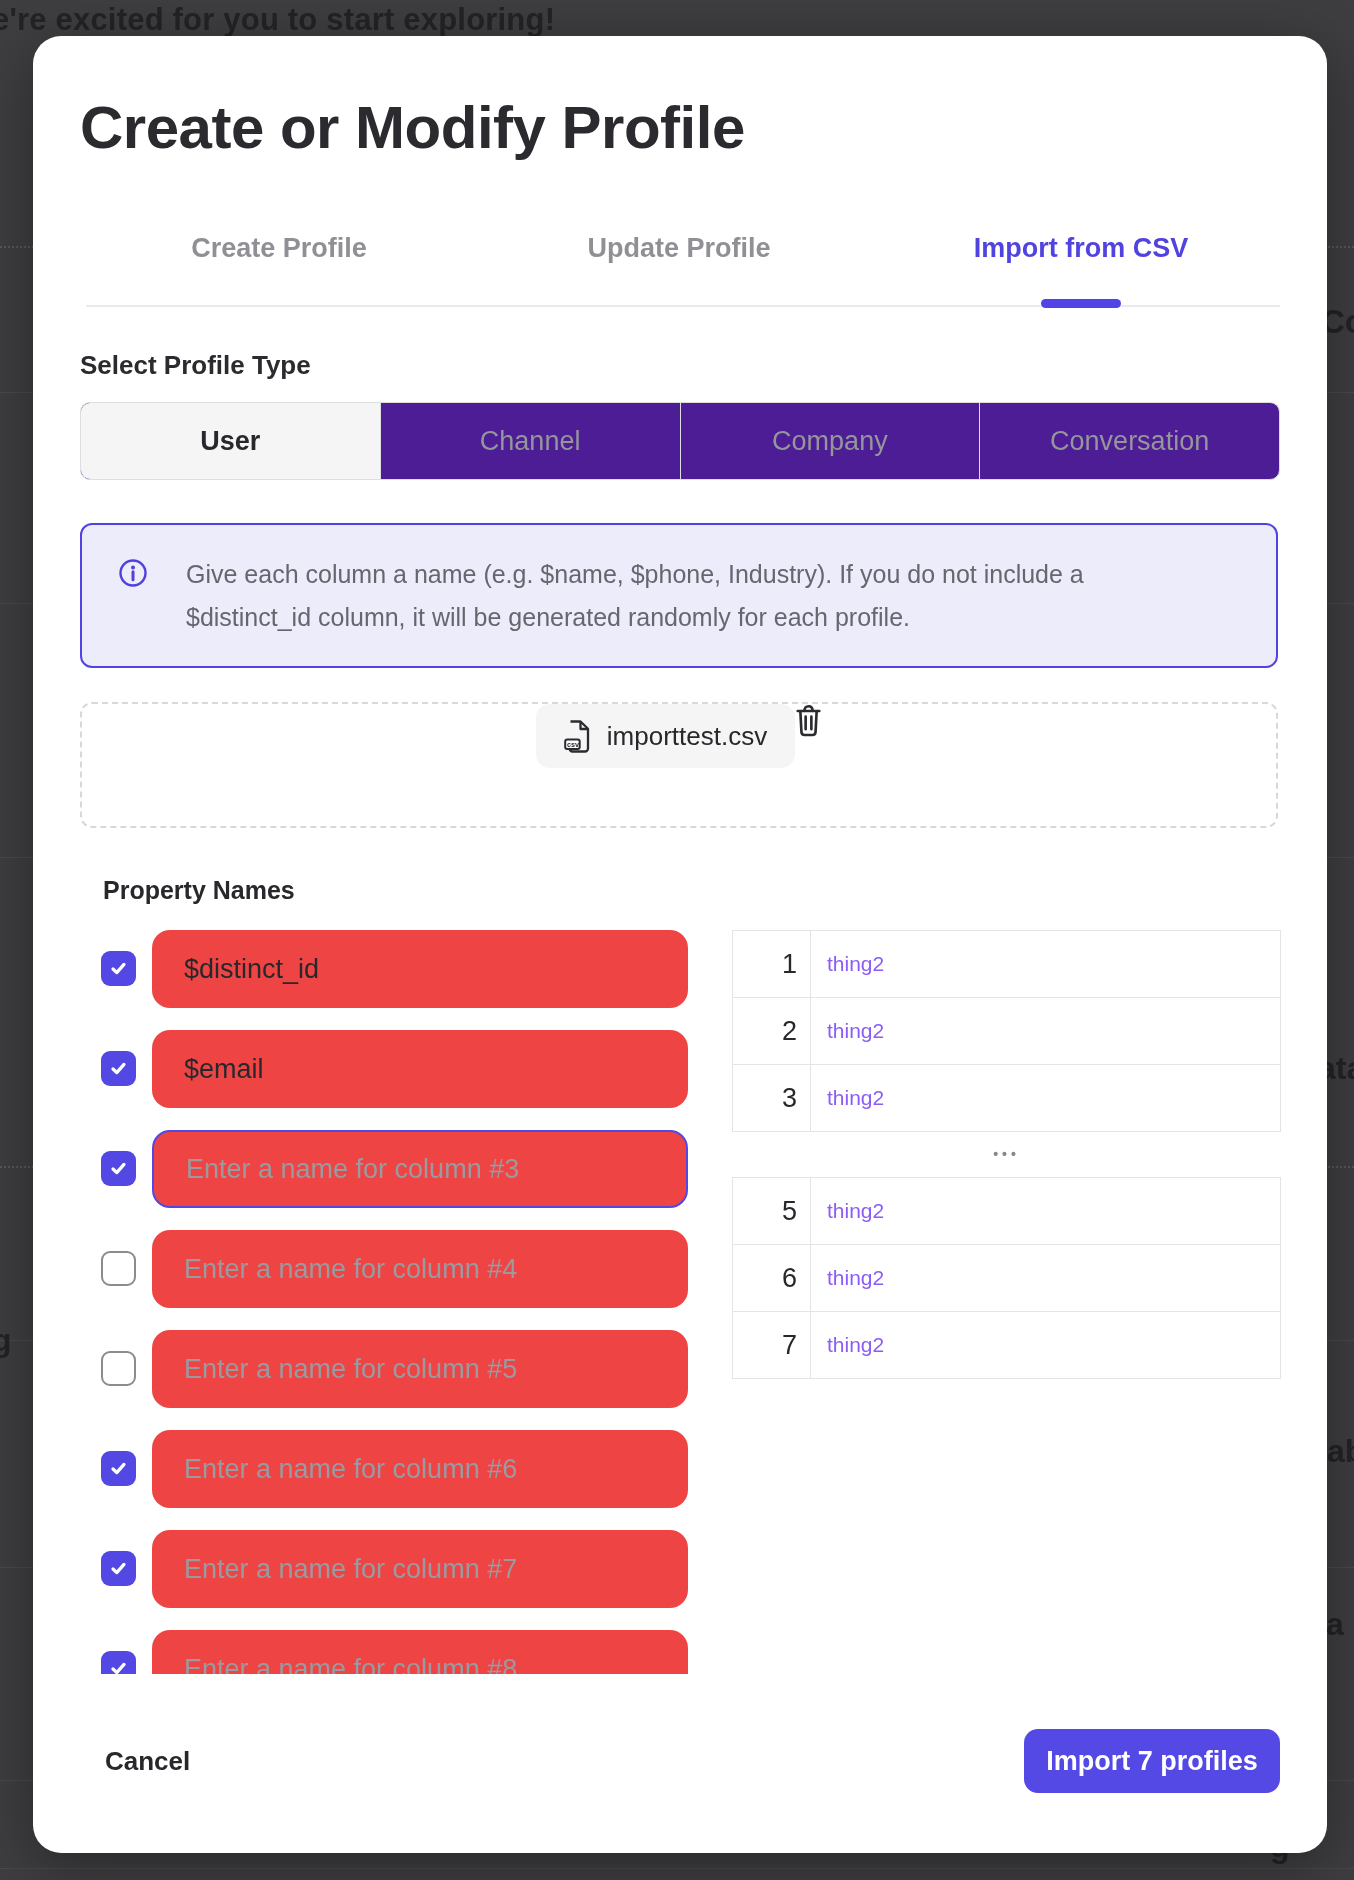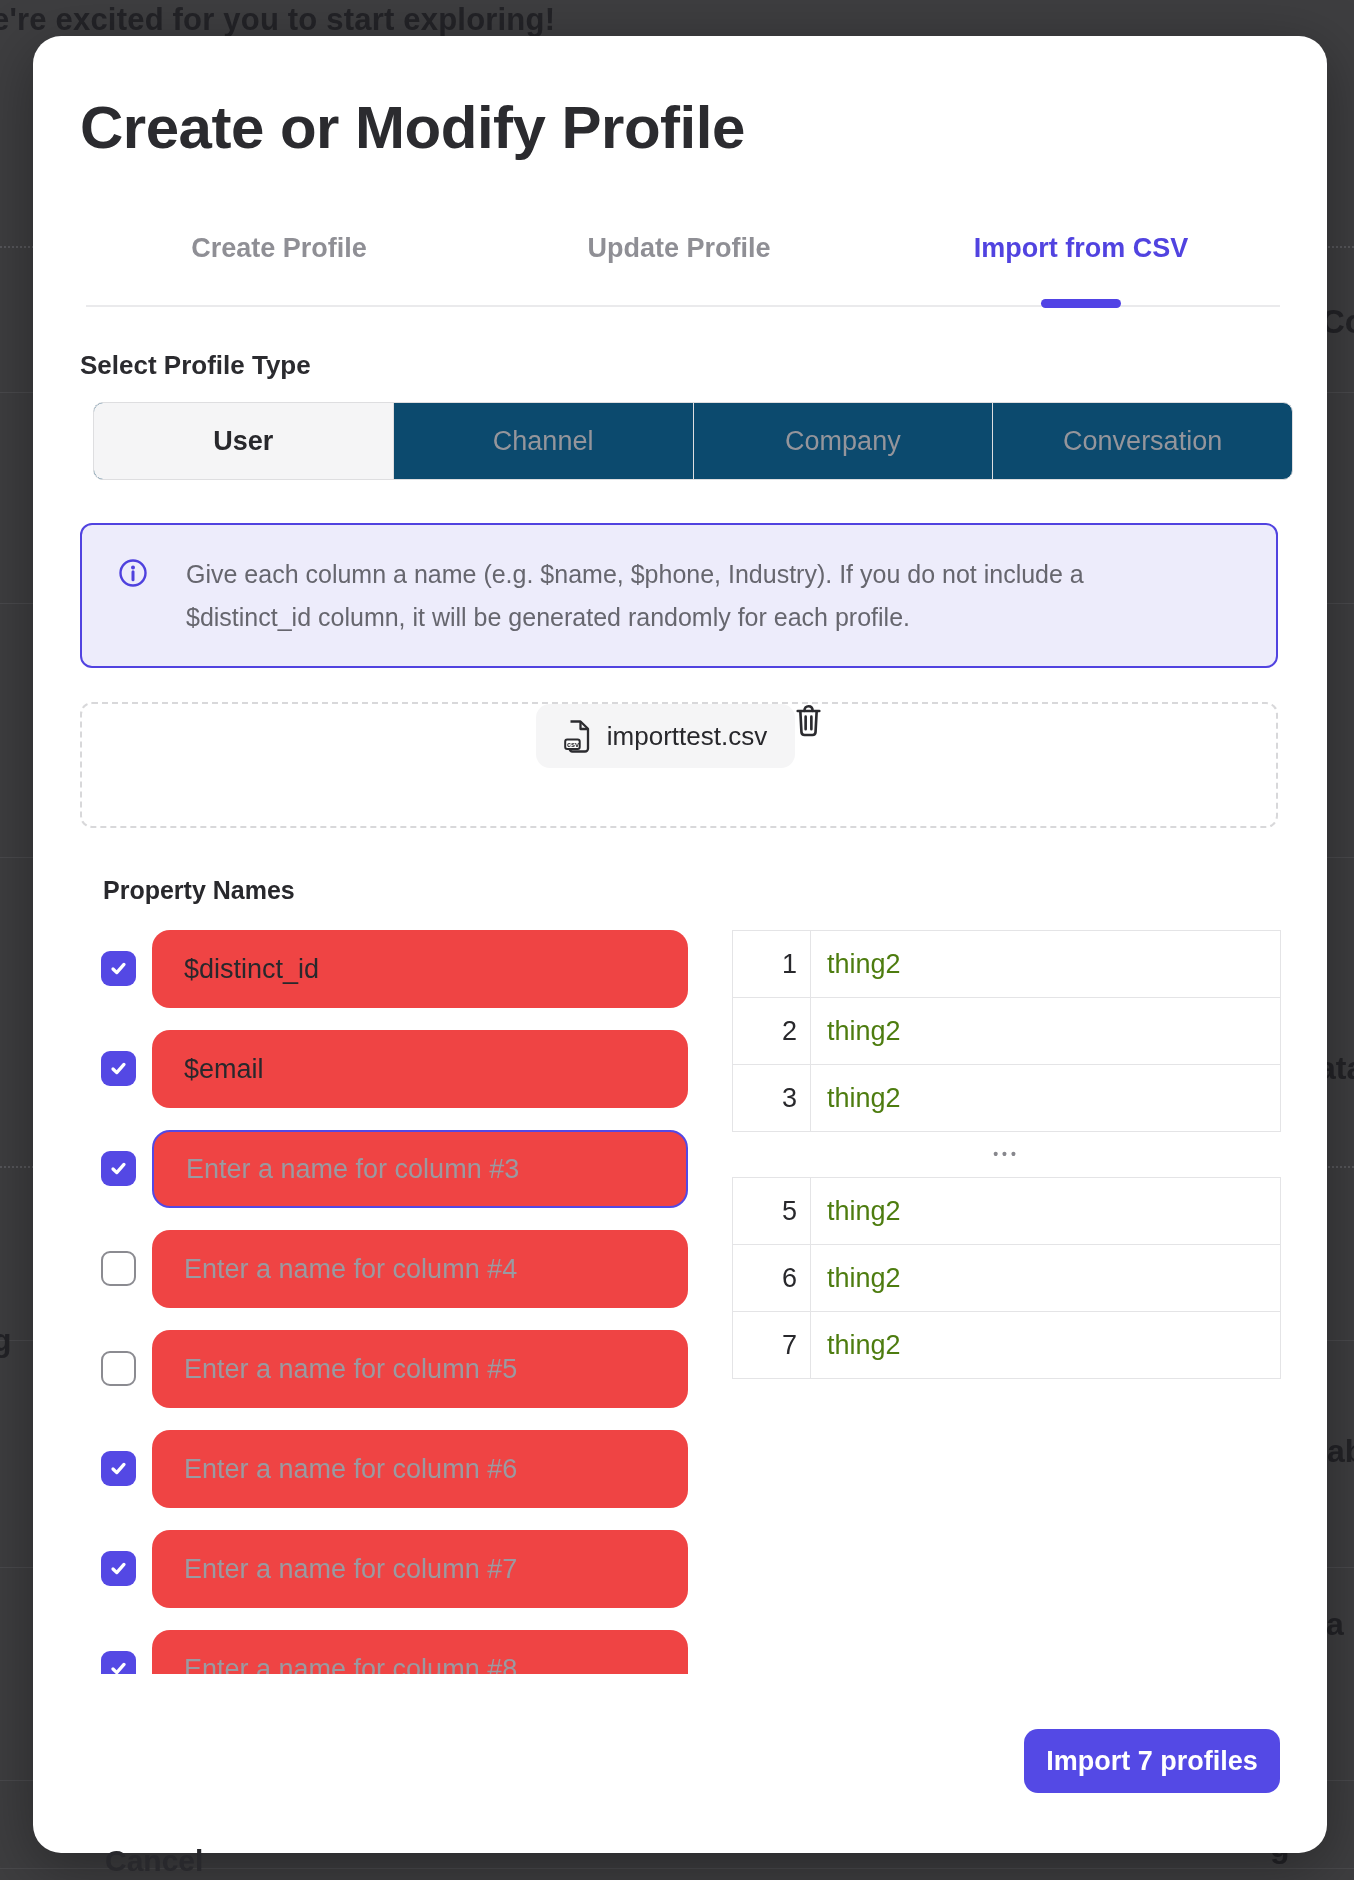--- a/index.html
+++ b/index.html
@@ -25,22 +25,22 @@
   .title{position:absolute;left:47px;top:64px;font-size:60px;line-height:56px;font-weight:700;color:#2b2b2f;letter-spacing:-.5px;}
 
   .tab{position:absolute;top:197px;transform:translateX(-50%);font-size:27px;font-weight:600;color:#8f8f95;white-space:nowrap;cursor:pointer;}
   .tab.active{color:#5143e0;}
   .tab-c1{left:246px;} .tab-c2{left:646px;} .tab-c3{left:1048px;}
   .tabs-divider{position:absolute;left:53px;top:269px;width:1194px;height:2px;background:#eaeaec;}
   .tab-underline{position:absolute;left:1008px;top:263px;width:80px;height:9px;border-radius:4.5px;background:#5143e5;}
 
   .select-label{position:absolute;left:47px;top:314px;font-size:26px;font-weight:700;color:#2b2b2f;}
 
-  .segmented{position:absolute;left:60px;top:366px;width:1200px;height:78px;border:1.5px solid #dedee0;
-    border-radius:10px;display:flex;overflow:hidden;box-sizing:border-box;background:#0c4a6e;}
+  .segmented{position:absolute;left:47px;top:366px;width:1200px;height:78px;border:1.5px solid #dedee0;
+    border-radius:10px;display:flex;overflow:hidden;box-sizing:border-box;background:#4c1d95;}
   .segment{flex:1;display:flex;align-items:center;justify-content:center;font-size:27px;font-weight:500;color:#95959b;
     border-left:1.5px solid #dedee0;cursor:pointer;}
   .segment:first-child{border-left:none;}
   .segment.selected{background:#f5f5f6;color:#28282c;font-weight:700;}
 
   .info-box{position:absolute;left:47px;top:487px;width:1198px;height:145px;background:#edecfb;border:2px solid #5143e0;
     border-radius:12px;box-sizing:border-box;display:flex;align-items:flex-start;padding:28px 30px 0 36px;gap:38px;}
   .info-icon{flex-shrink:0;margin-top:5px;}
   .info-text{font-size:25px;line-height:43px;color:#66666e;}
 
@@ -66,24 +66,24 @@
   .pill input::placeholder{color:#9a9aa1;font-weight:400;opacity:1;}
 
   .values{position:absolute;left:699px;top:894px;width:549px;}
   .vtable{border:1.5px solid #e4e4e6;box-sizing:border-box;background:#fff;}
   .vheader{height:66px;display:flex;align-items:center;padding-left:20px;font-size:27px;font-weight:700;color:#28282c;
     border-bottom:1.5px solid #e4e4e6;}
   .vrow{height:66px;display:flex;border-bottom:1.5px solid #e4e4e6;}
   .vrow:last-child{border-bottom:none;}
   .vnum{width:78px;flex-shrink:0;border-right:1.5px solid #e4e4e6;display:flex;align-items:center;justify-content:flex-end;
     padding-right:13px;box-sizing:border-box;font-size:27px;color:#28282c;}
-  .vval{flex:1;display:flex;align-items:center;padding-left:16px;font-size:27px;color:#4d7c0f;}
+  .vval{flex:1;display:flex;align-items:center;padding-left:16px;font-size:21px;color:#8b5cf6;}
   .vellipsis{height:45px;line-height:45px;text-align:center;color:#87878d;font-size:14px;letter-spacing:4px;font-weight:700;}
 
-  .cancel-btn{position:absolute;left:72px;top:1808px;font-size:30px;font-weight:700;color:#28282c;background:none;border:none;
+  .cancel-btn{position:absolute;left:72px;top:1710px;font-size:26px;font-weight:700;color:#28282c;background:none;border:none;
     padding:0;cursor:pointer;font-family:inherit;}
   .import-btn{position:absolute;left:991px;top:1693px;width:256px;height:64px;background:#5449e5;border:none;border-radius:14px;
     color:#fff;font-size:27px;font-weight:700;cursor:pointer;font-family:inherit;display:flex;align-items:center;justify-content:center;}
 </style>
 </head>
 <body>
 
 <div class="stage">
 
   <div class="bg-layer">

